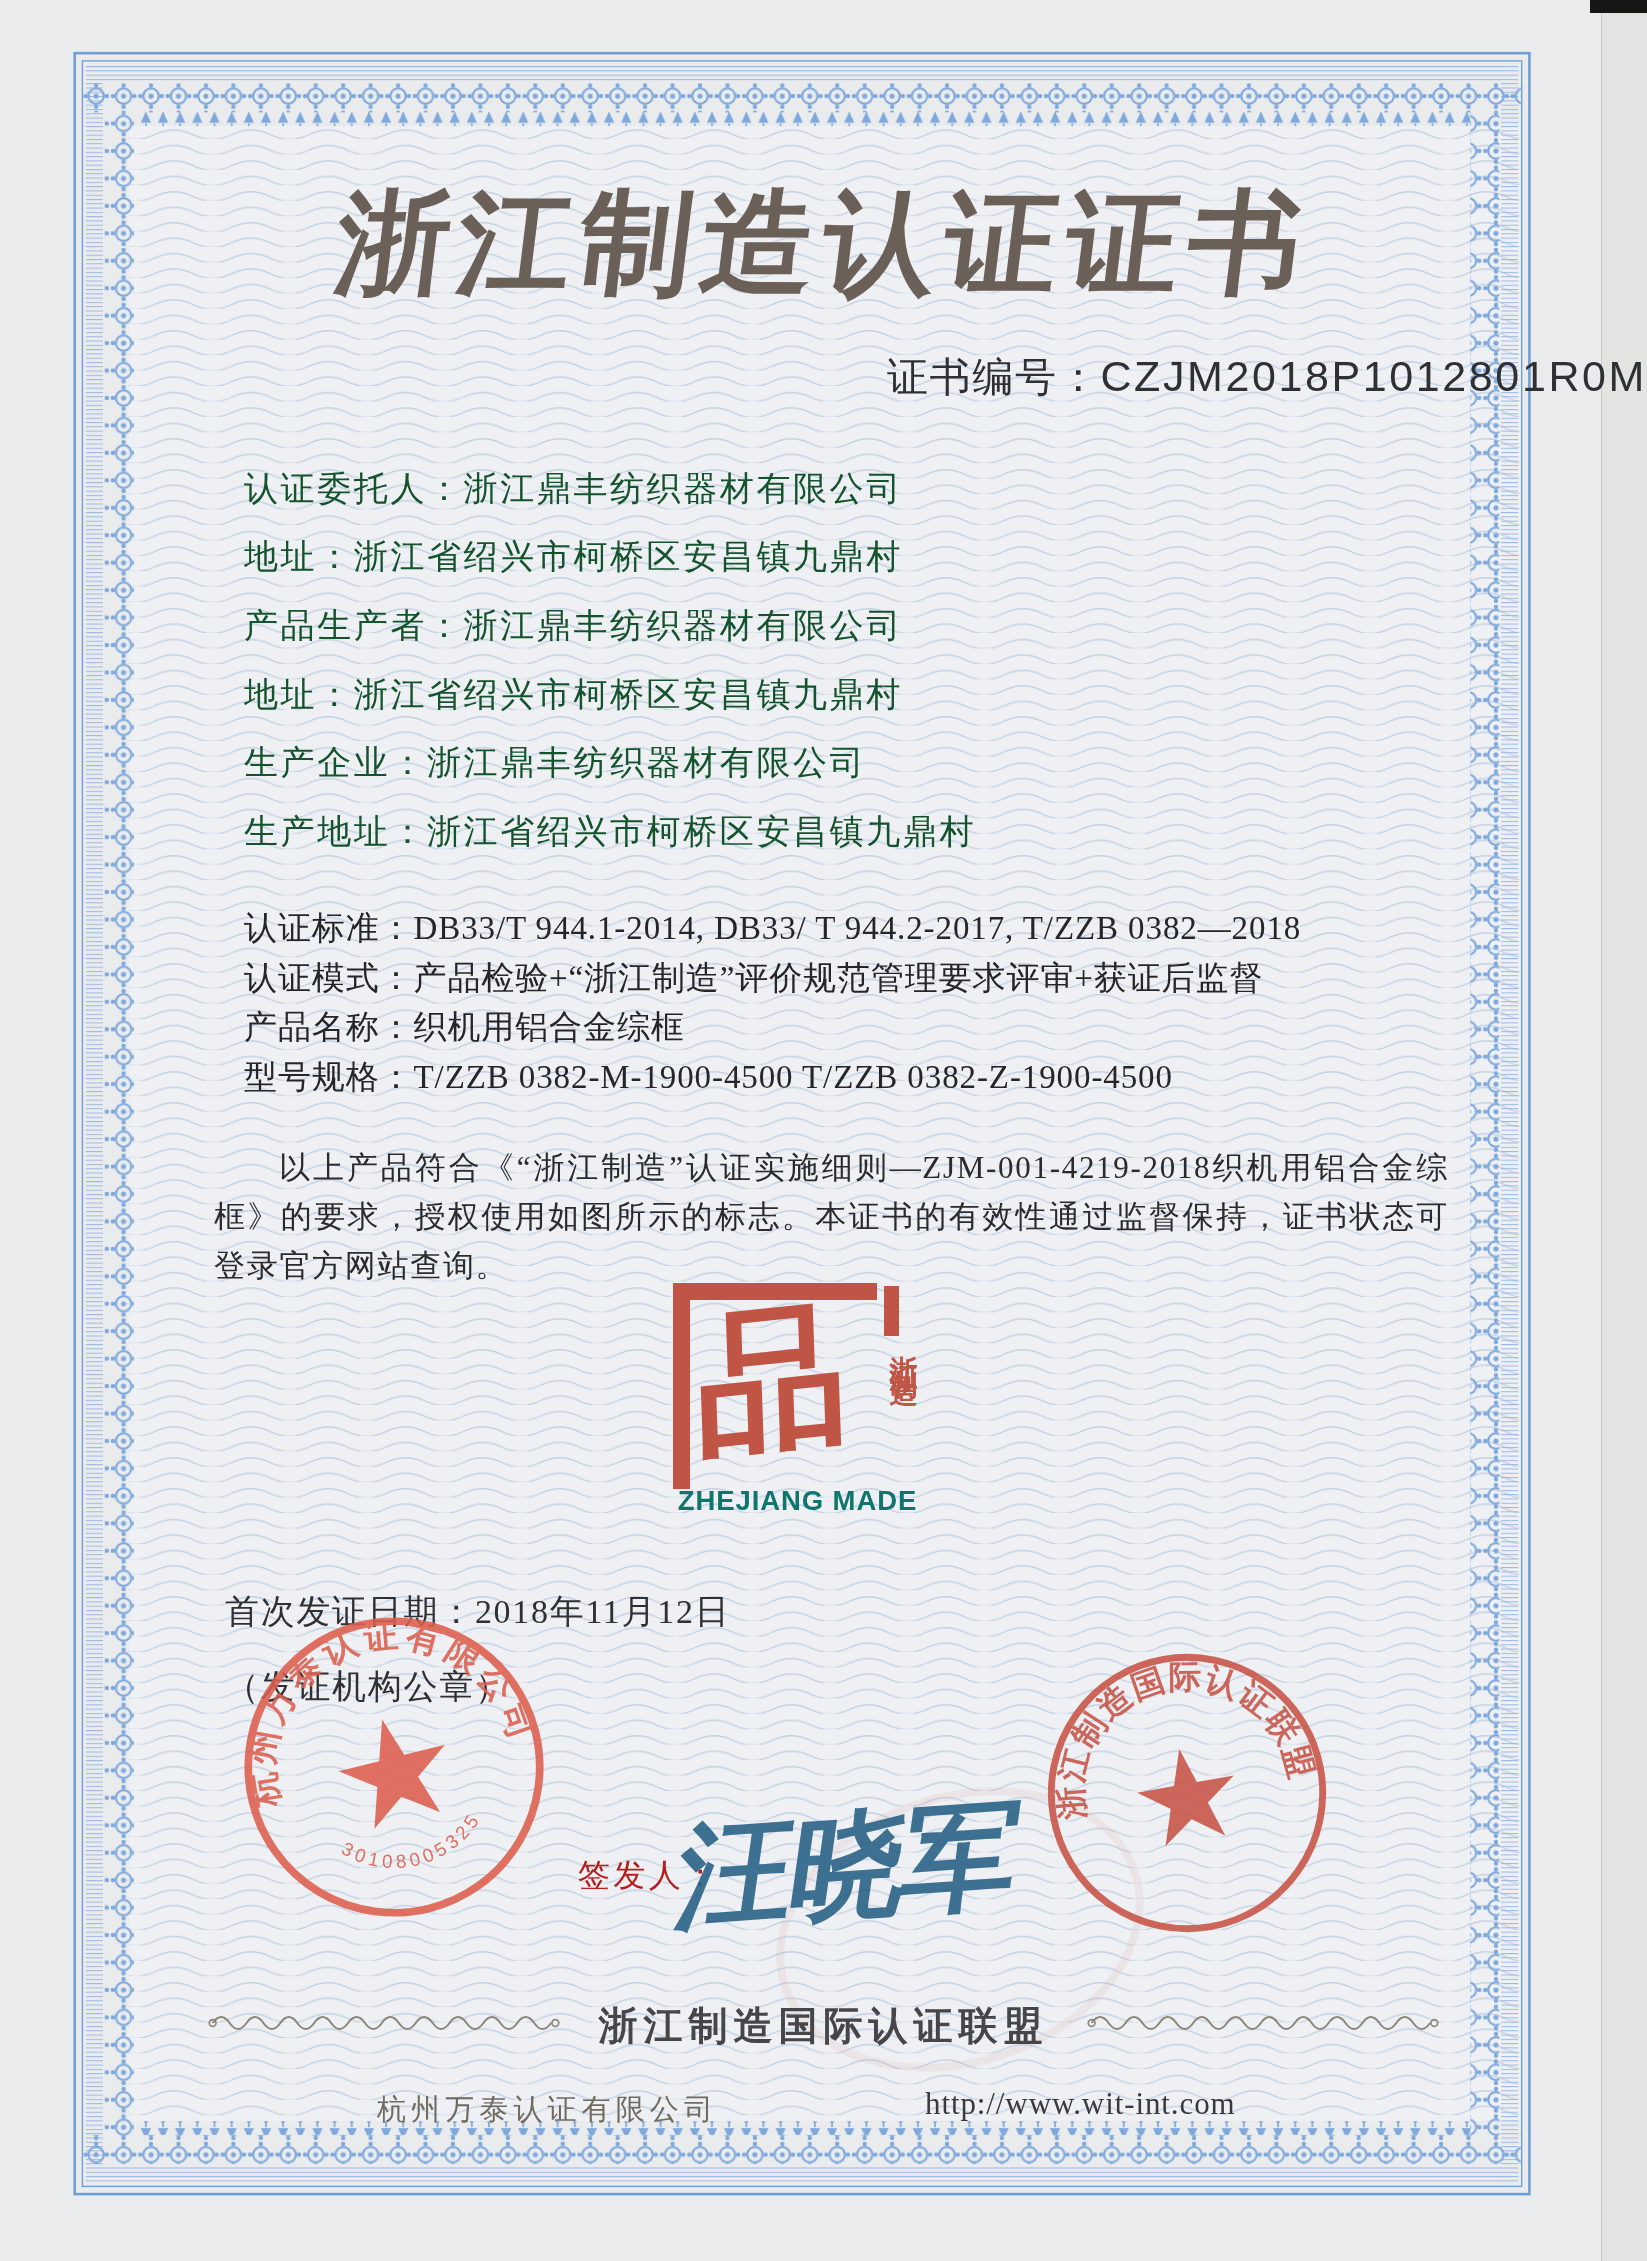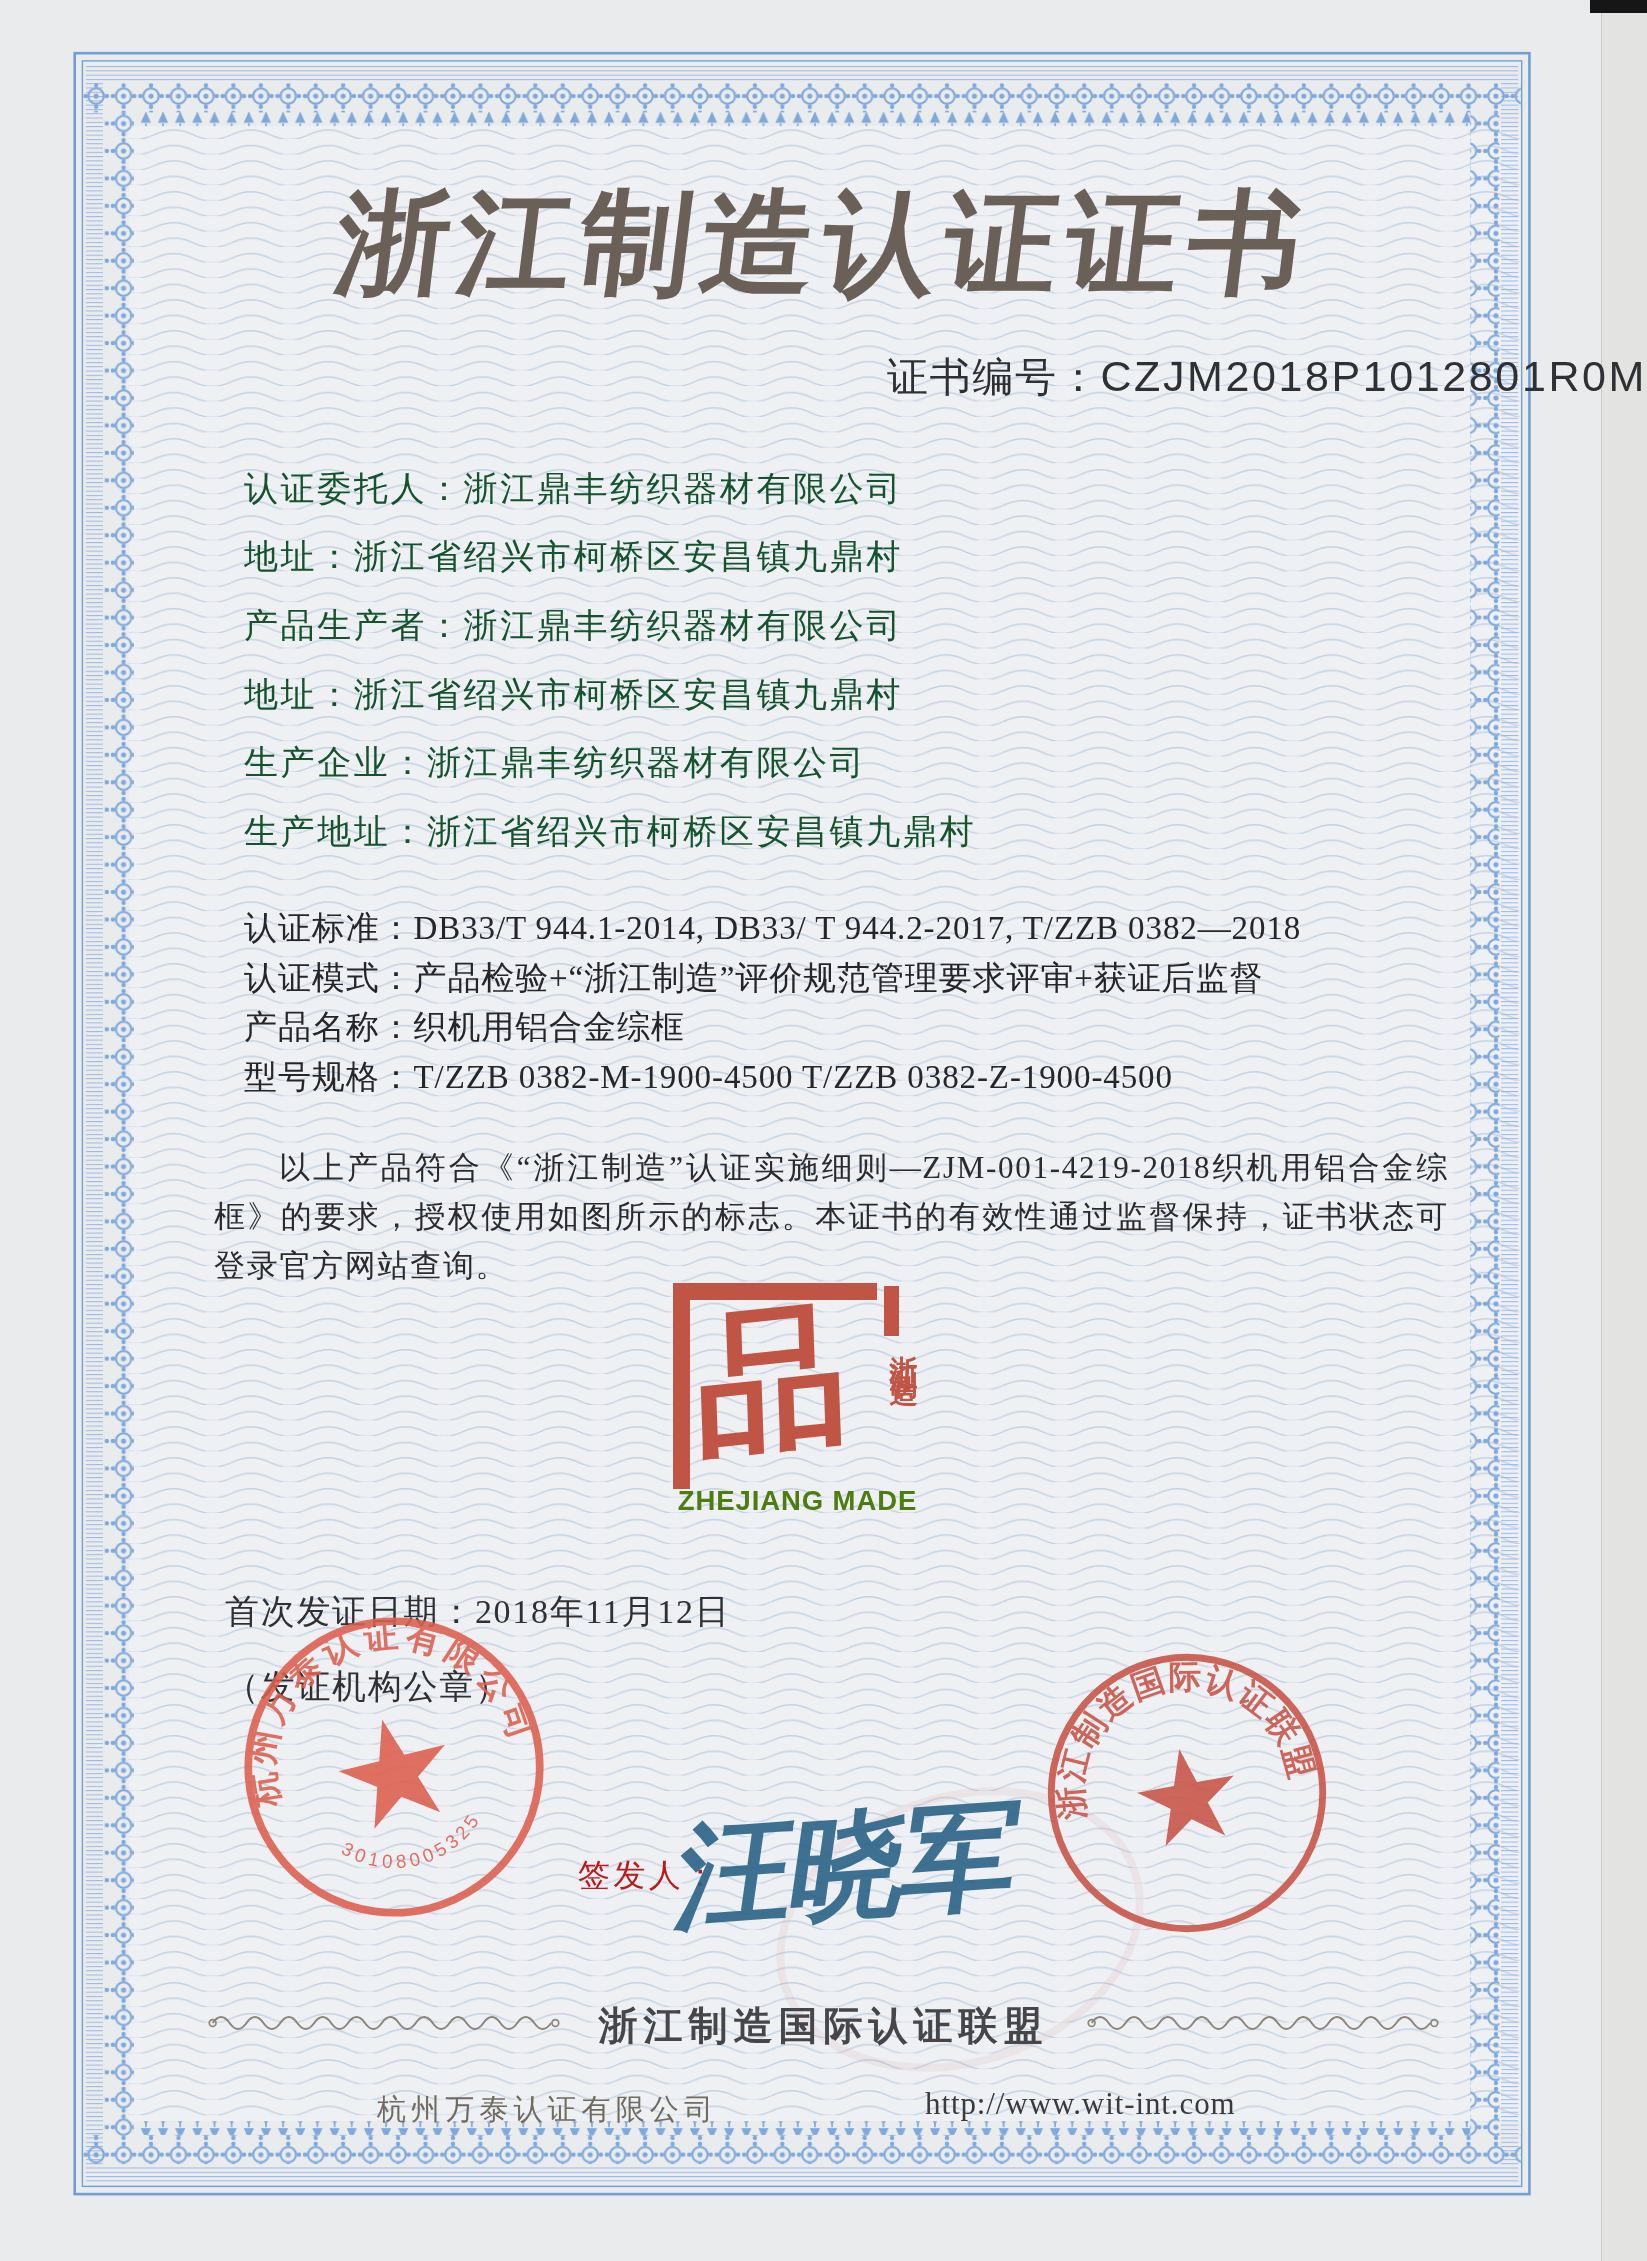--- a/index.html
+++ b/index.html
@@ -25,21 +25,21 @@
   
   .logo{left:673px;top:1283px;width:249px;height:237px;}
   .logo .bar-top{position:absolute;left:0;top:0;width:204px;height:17px;background:#c05546;}
   .logo .bar-left{position:absolute;left:0;top:0;width:17px;height:206px;background:#c05546;}
   .logo .corner{position:absolute;left:211px;top:3.4px;width:15.4px;height:50px;background:#c05546;}
   .logo .mark{position:absolute;left:22px;top:20.6px;font-size:153px;line-height:1;font-weight:bold;
               color:#c05546;transform:rotate(-6deg) skewX(-4deg);}
   .logo .side{position:absolute;left:211px;top:50px;writing-mode:vertical-rl;font-size:28px;
               letter-spacing:7.7px;font-weight:bold;color:#c05546;}
   .logo .cap{position:absolute;left:0;top:202px;width:249px;text-align:center;font-size:27.5px;
-             font-weight:bold;letter-spacing:0.9px;color:#4d7c0f;font-family:"Liberation Sans","DejaVu Sans",sans-serif;}
+             font-weight:bold;letter-spacing:0.9px;color:#0f766e;font-family:"Liberation Sans","DejaVu Sans",sans-serif;}
   
   .drow{left:225px;font-size:34px;letter-spacing:1.7px;color:#303034;white-space:nowrap;}
   .signlabel{left:578px;top:1854px;font-size:32px;letter-spacing:3.4px;color:#b91c1c;}
   .signature{left:678px;top:1789px;font-size:116px;color:#2a6387;font-weight:bold;
              transform:rotate(-4deg) skewX(-12deg);opacity:.9;letter-spacing:-3.4px;
              font-family:"DejaVu Serif",serif;}
   
   .seal{pointer-events:none;}
   
   .alliance{left:0;top:1999px;width:100%;text-align:center;font-size:39px;font-weight:bold;

